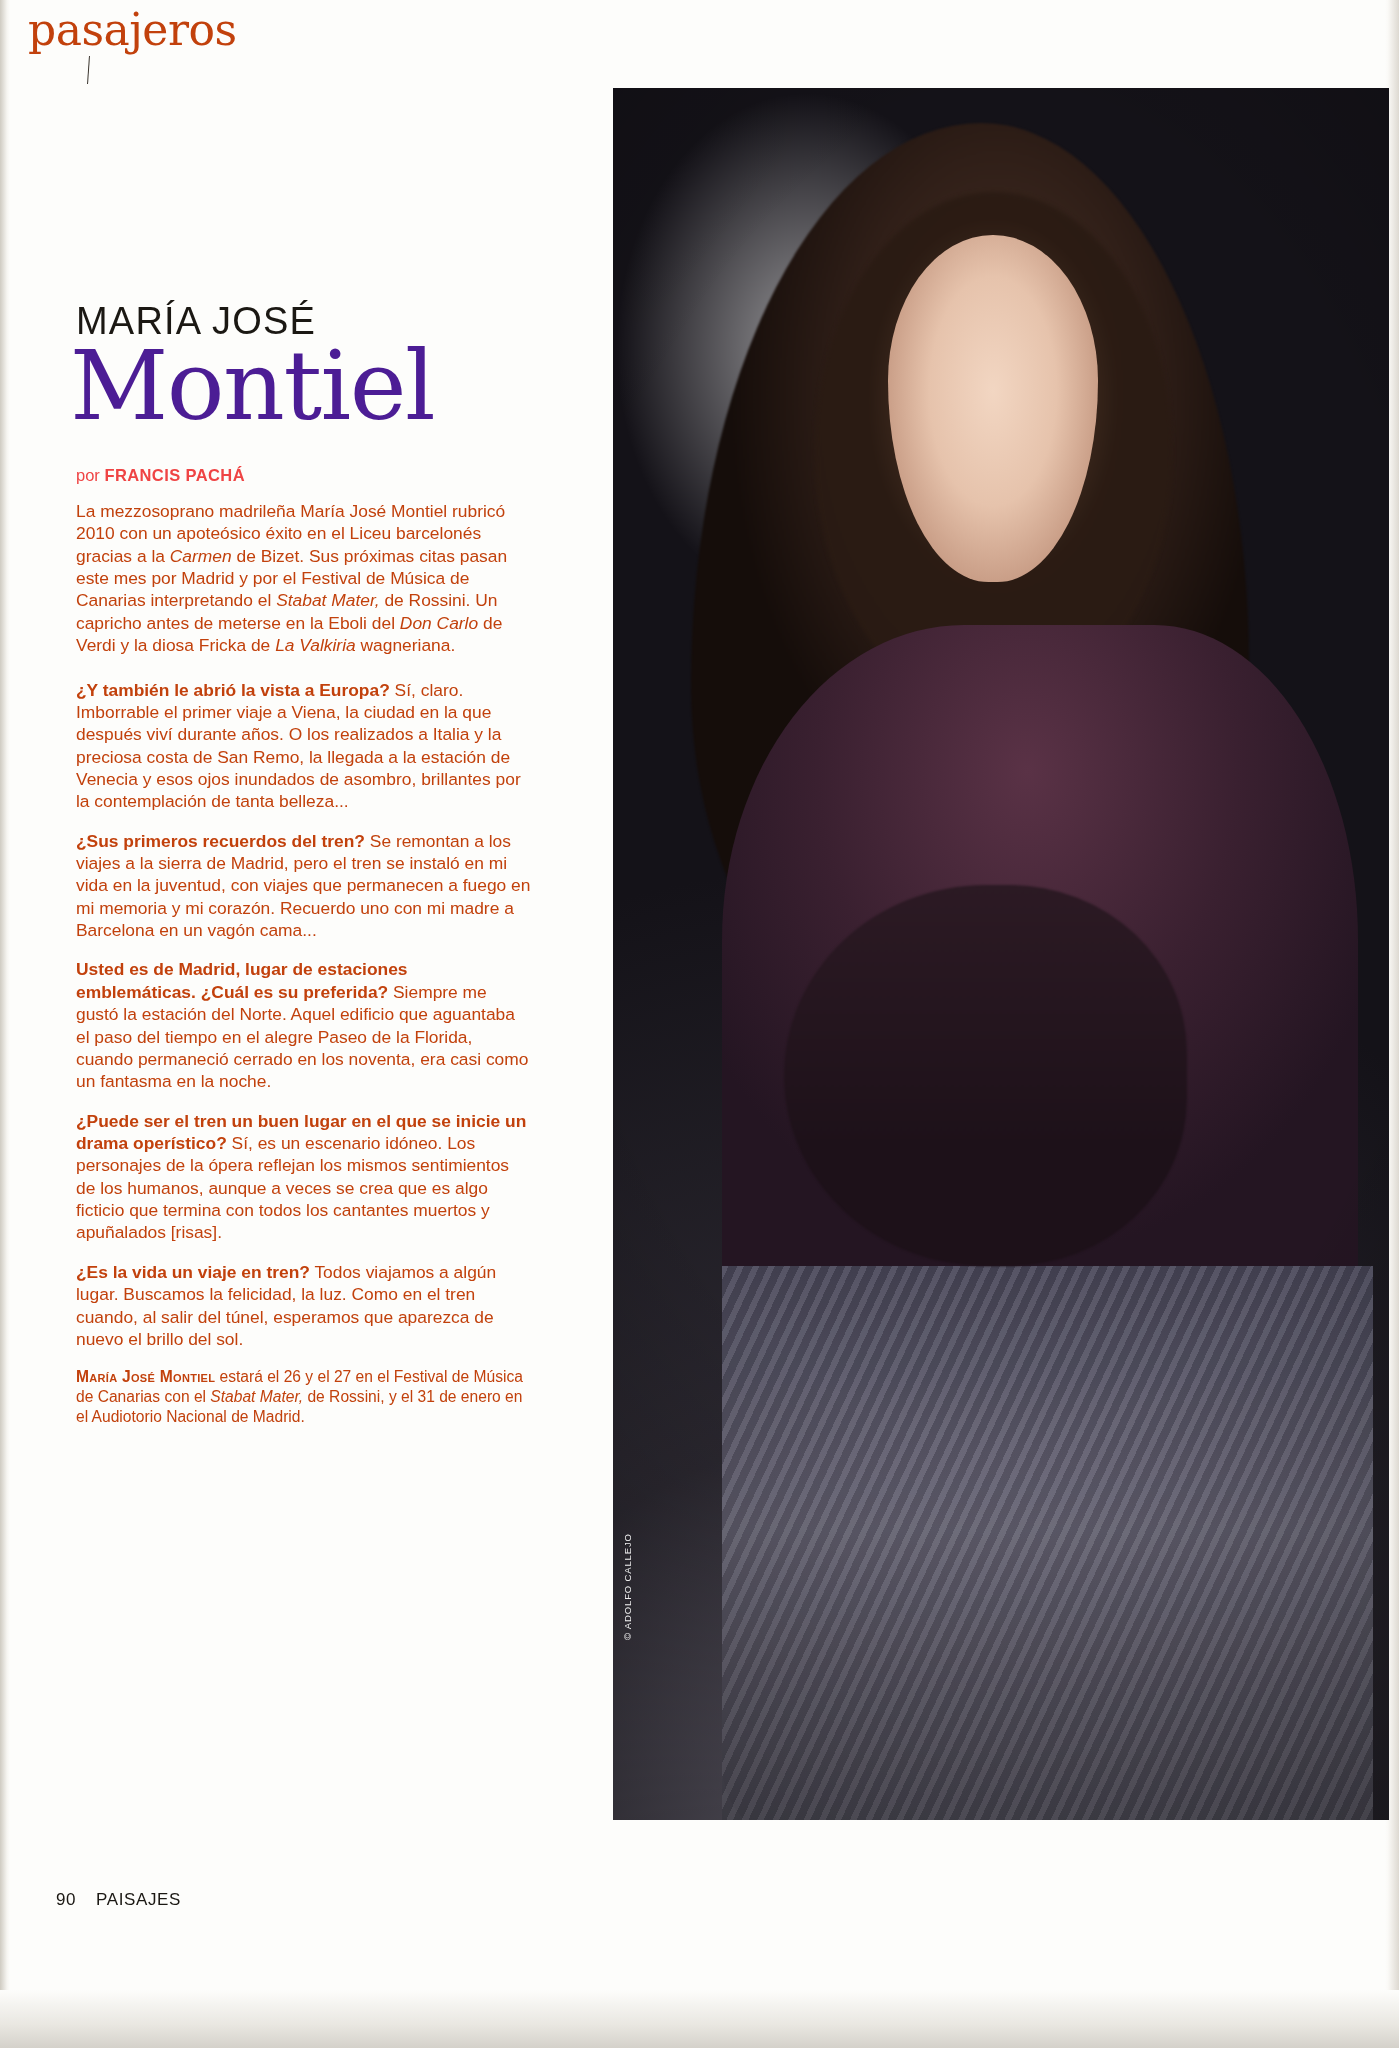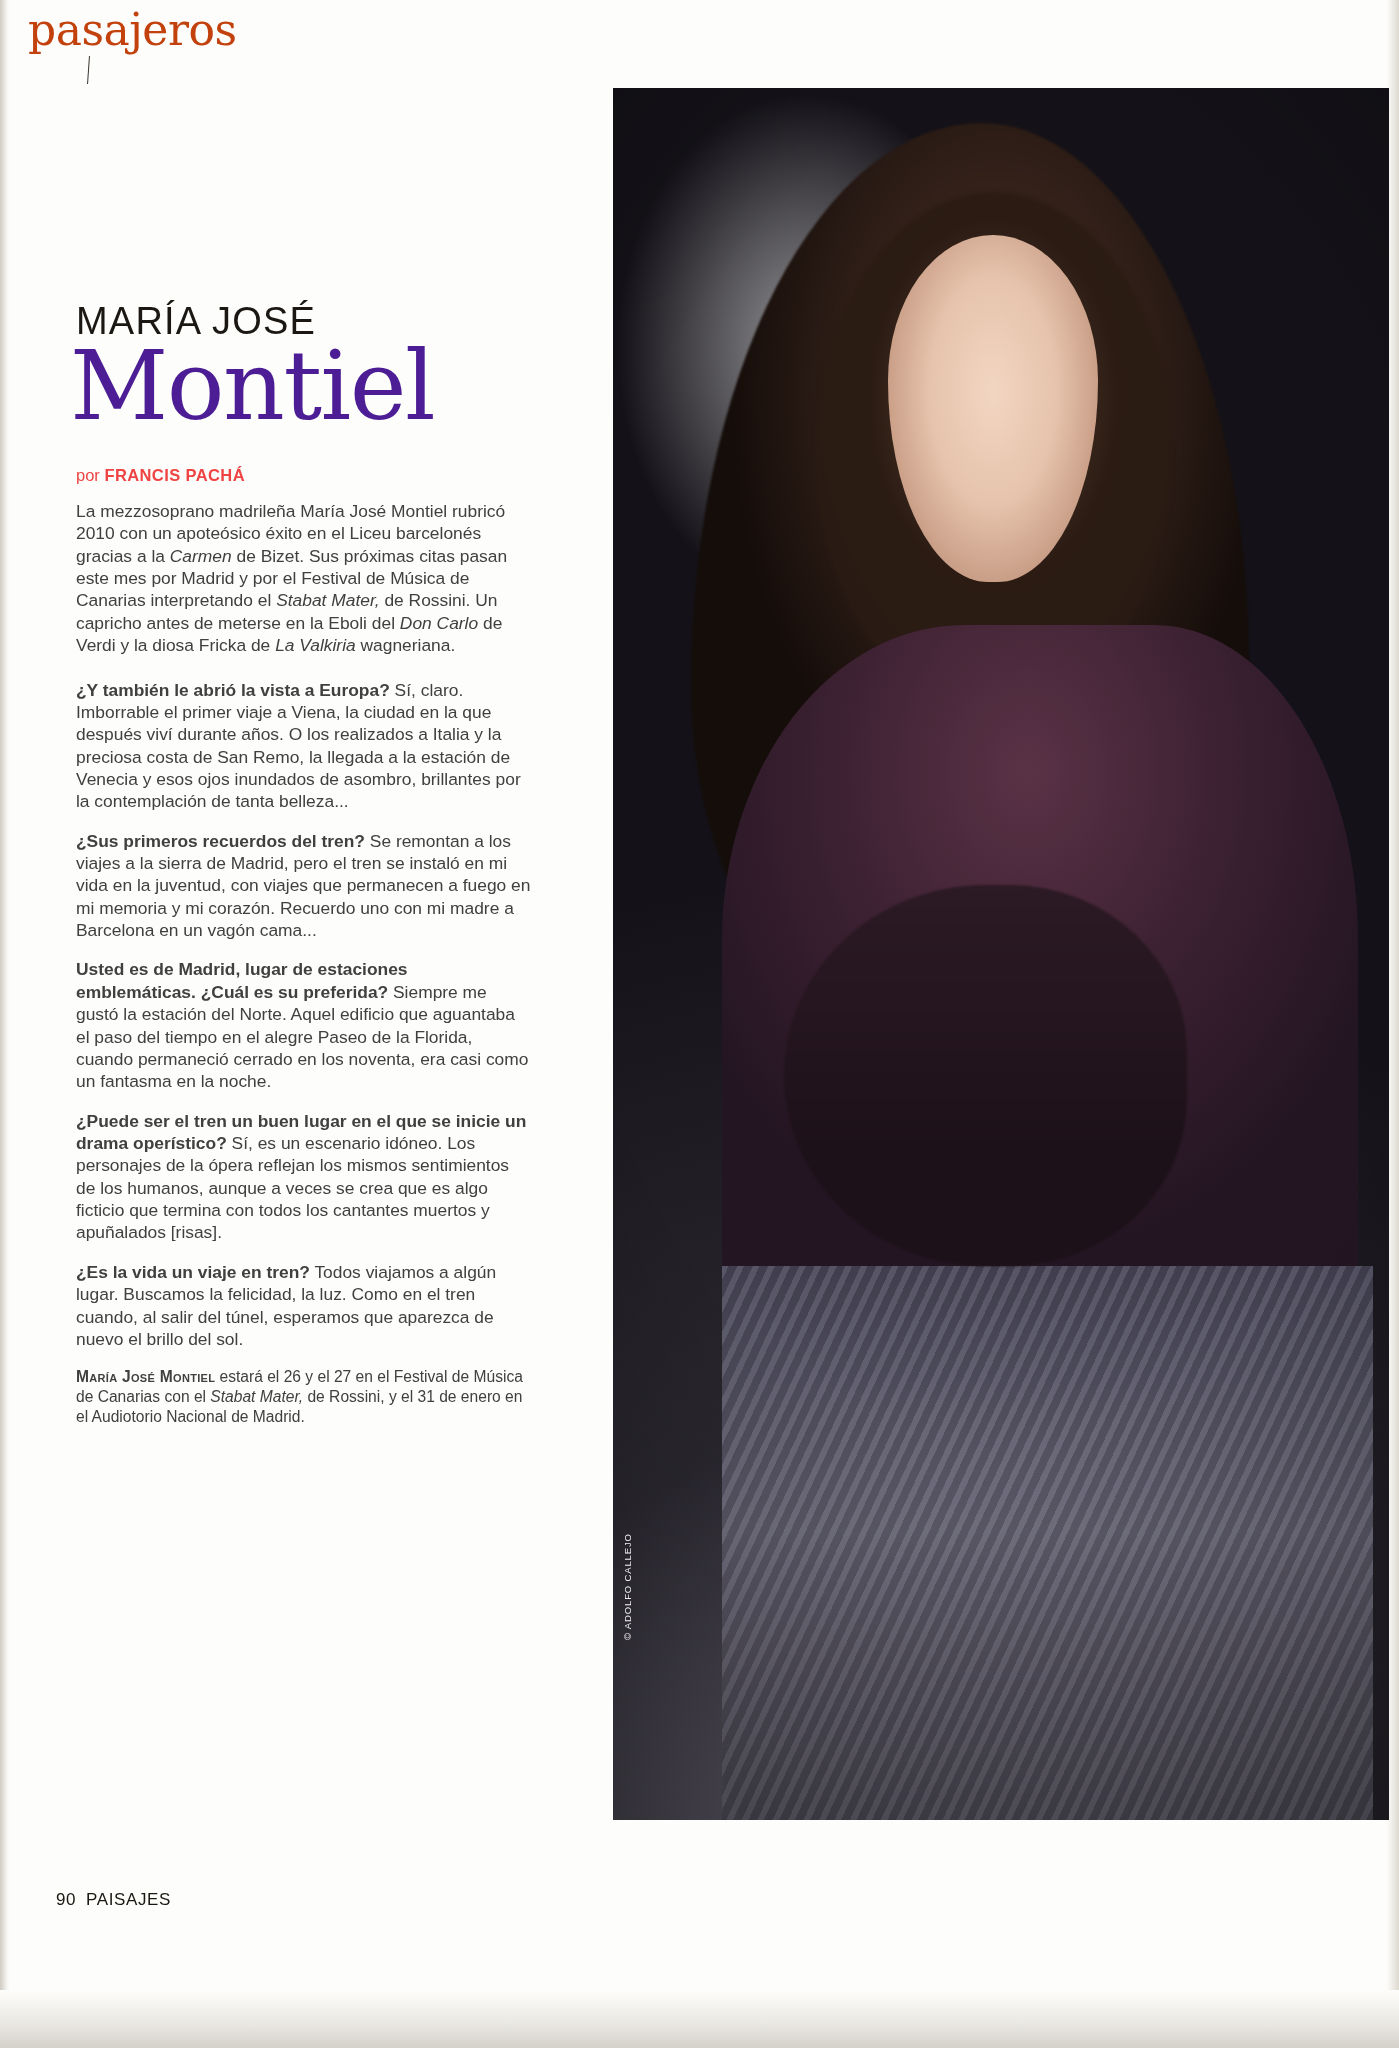--- a/index.html
+++ b/index.html
@@ -88,21 +88,21 @@
   }
 
   
   .column {
     position: absolute;
     left: 76px;
     top: 500px;
     width: 455px;
     font-size: 17.4px;
     line-height: 1.285;
-    color: #404040;
+    color: #c2410c;
     text-align: left;
   }
   .column p {
     margin: 0 0 17px 0;
   }
   .column p.lede {
     margin-bottom: 22px;
   }
   .column q-b,
   .column .q {
@@ -125,21 +125,21 @@
   
   .folio {
     position: absolute;
     left: 56px;
     top: 1890px;
     font-size: 17px;
     letter-spacing: 0.6px;
     color: #1b1813;
   }
   .folio .num {
-    margin-right: 10px;
+    margin-right: 20px;
     text-align: right;
   }
 
   
   .photo {
     position: absolute;
     left: 613px;
     top: 88px;
     width: 776px;
     height: 1732px;

